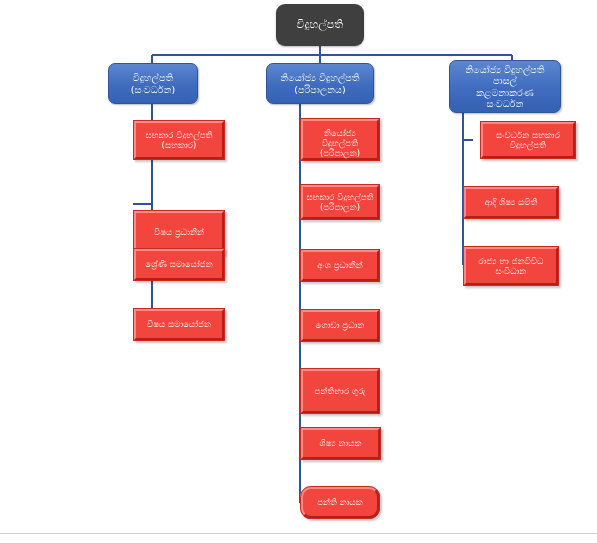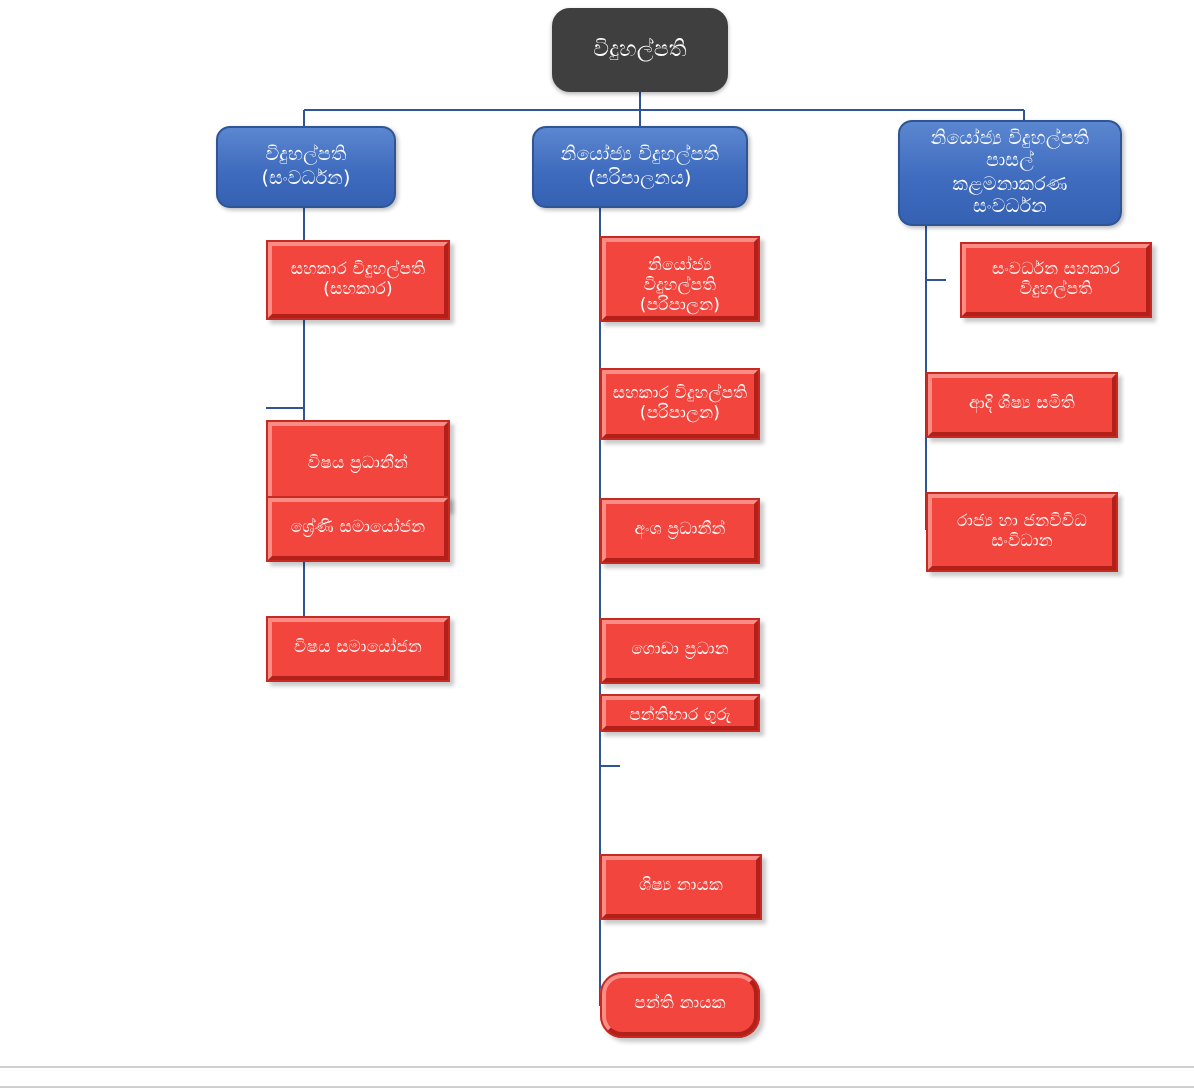--- a/index.html
+++ b/index.html
@@ -173,21 +173,21 @@
   <div class="node node-red" style="left:300px; top:184px; width:80px; height:36px;">
     <span class="node-text">සහකාර විදුහල්පති
 (පරිපාලන)</span>
   </div>
   <div class="node node-red" style="left:300px; top:249px; width:80px; height:33px;">
     <span class="node-text">අංශ ප්‍රධානීන්</span>
   </div>
   <div class="node node-red" style="left:300px; top:309px; width:80px; height:33px;">
     <span class="node-text">ගොඩා ප්‍රධාන</span>
   </div>
-  <div class="node node-red" style="left:300px; top:347px; width:80px; height:19px;align-items:flex-end;">
+  <div class="node node-red" style="left:300px; top:368px; width:80px; height:46px;">
     <span class="node-text">පන්තිභාර ගුරු</span>
   </div>
   <div class="node node-red" style="left:300px; top:427px; width:81px; height:33px;">
     <span class="node-text">ශිෂ්‍ය නායක</span>
   </div>
   <div class="node node-red" style="left:300px; top:486px; width:80px; height:33px;border-radius:11px;">
     <span class="node-text">පන්ති නායක</span>
   </div>
 
   <div class="node node-red" style="left:463px; top:121px; width:96px; height:38px;margin-left:17px;">

